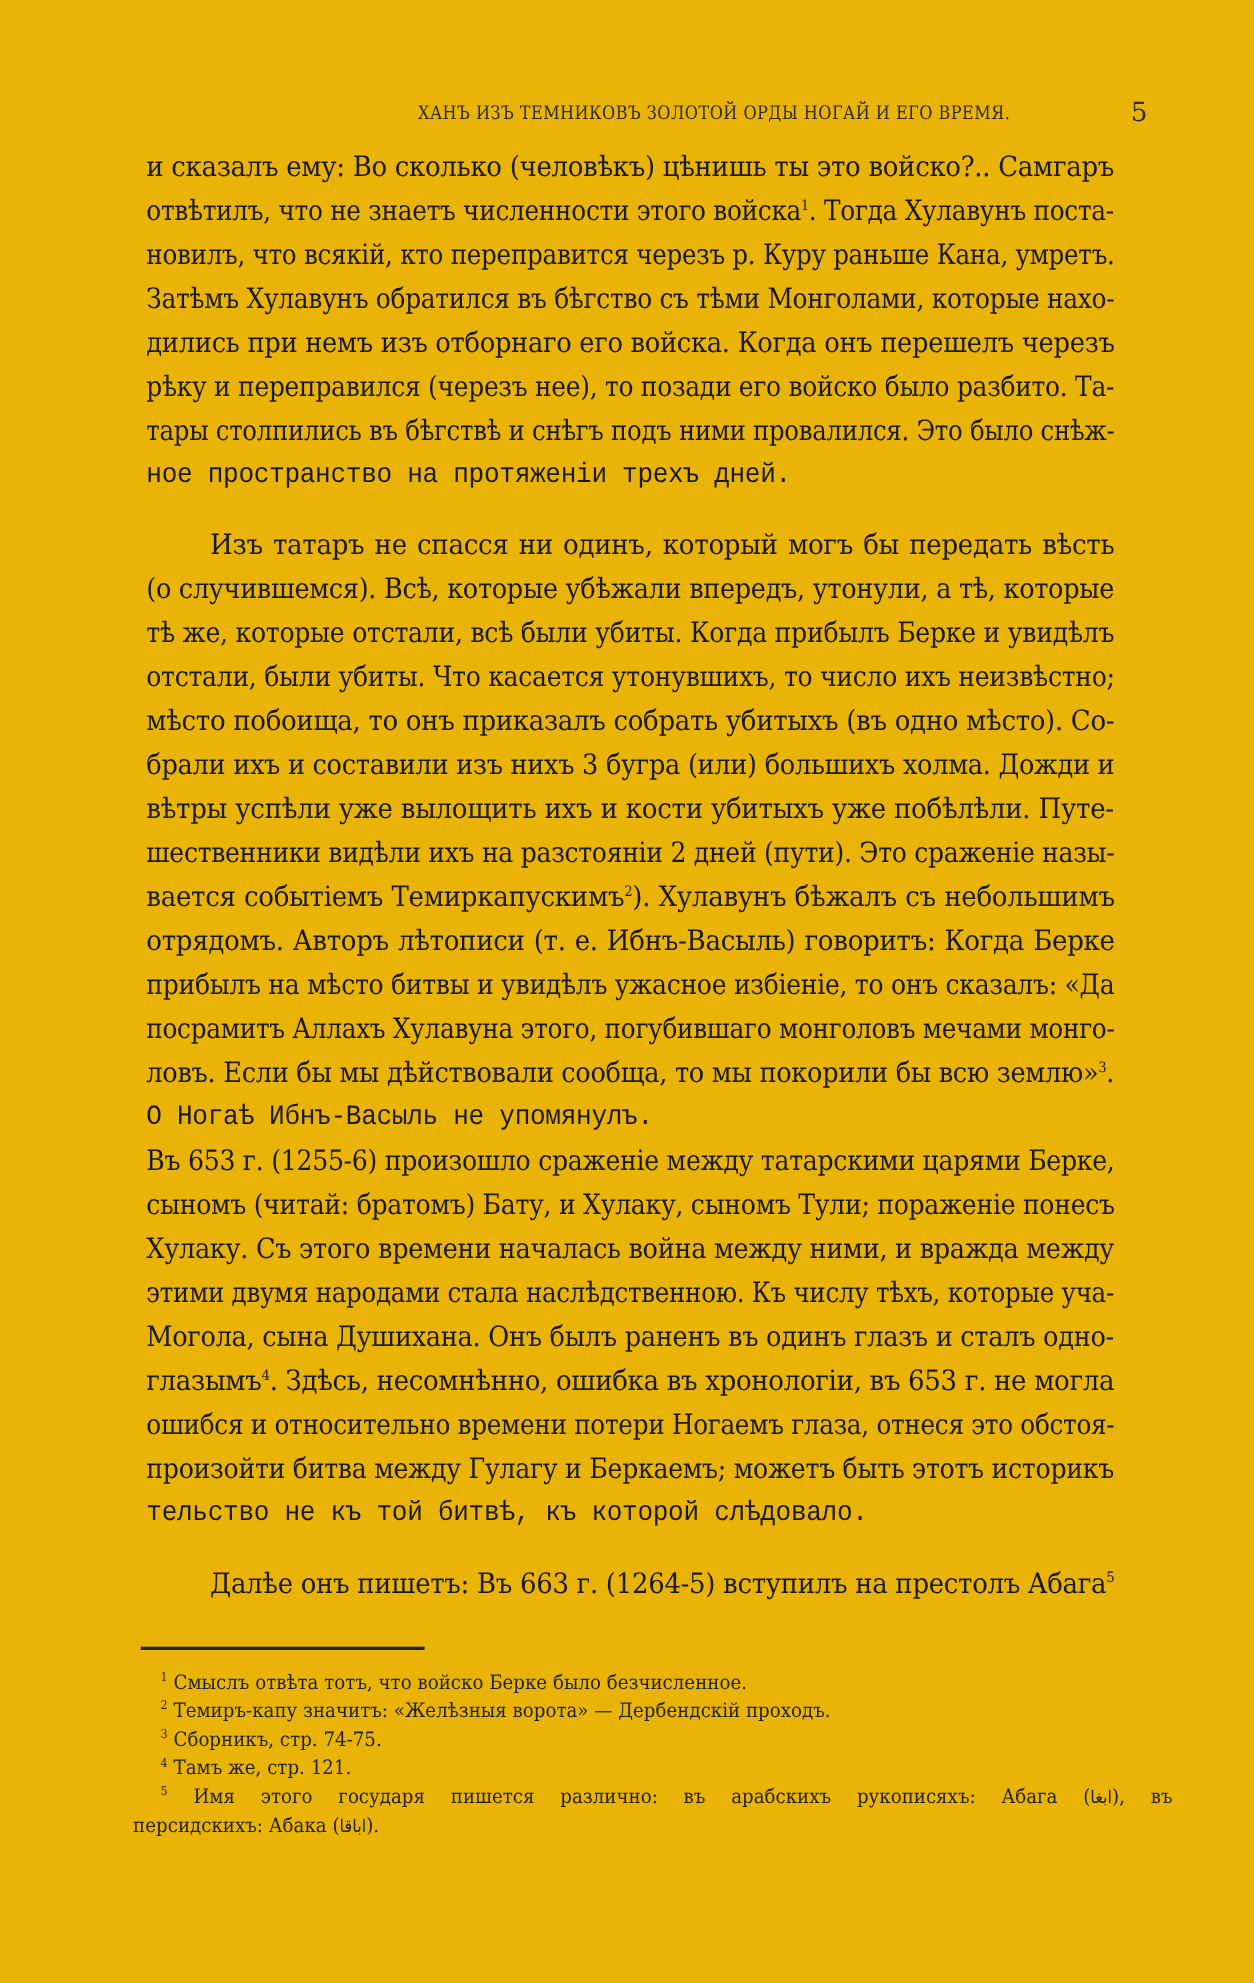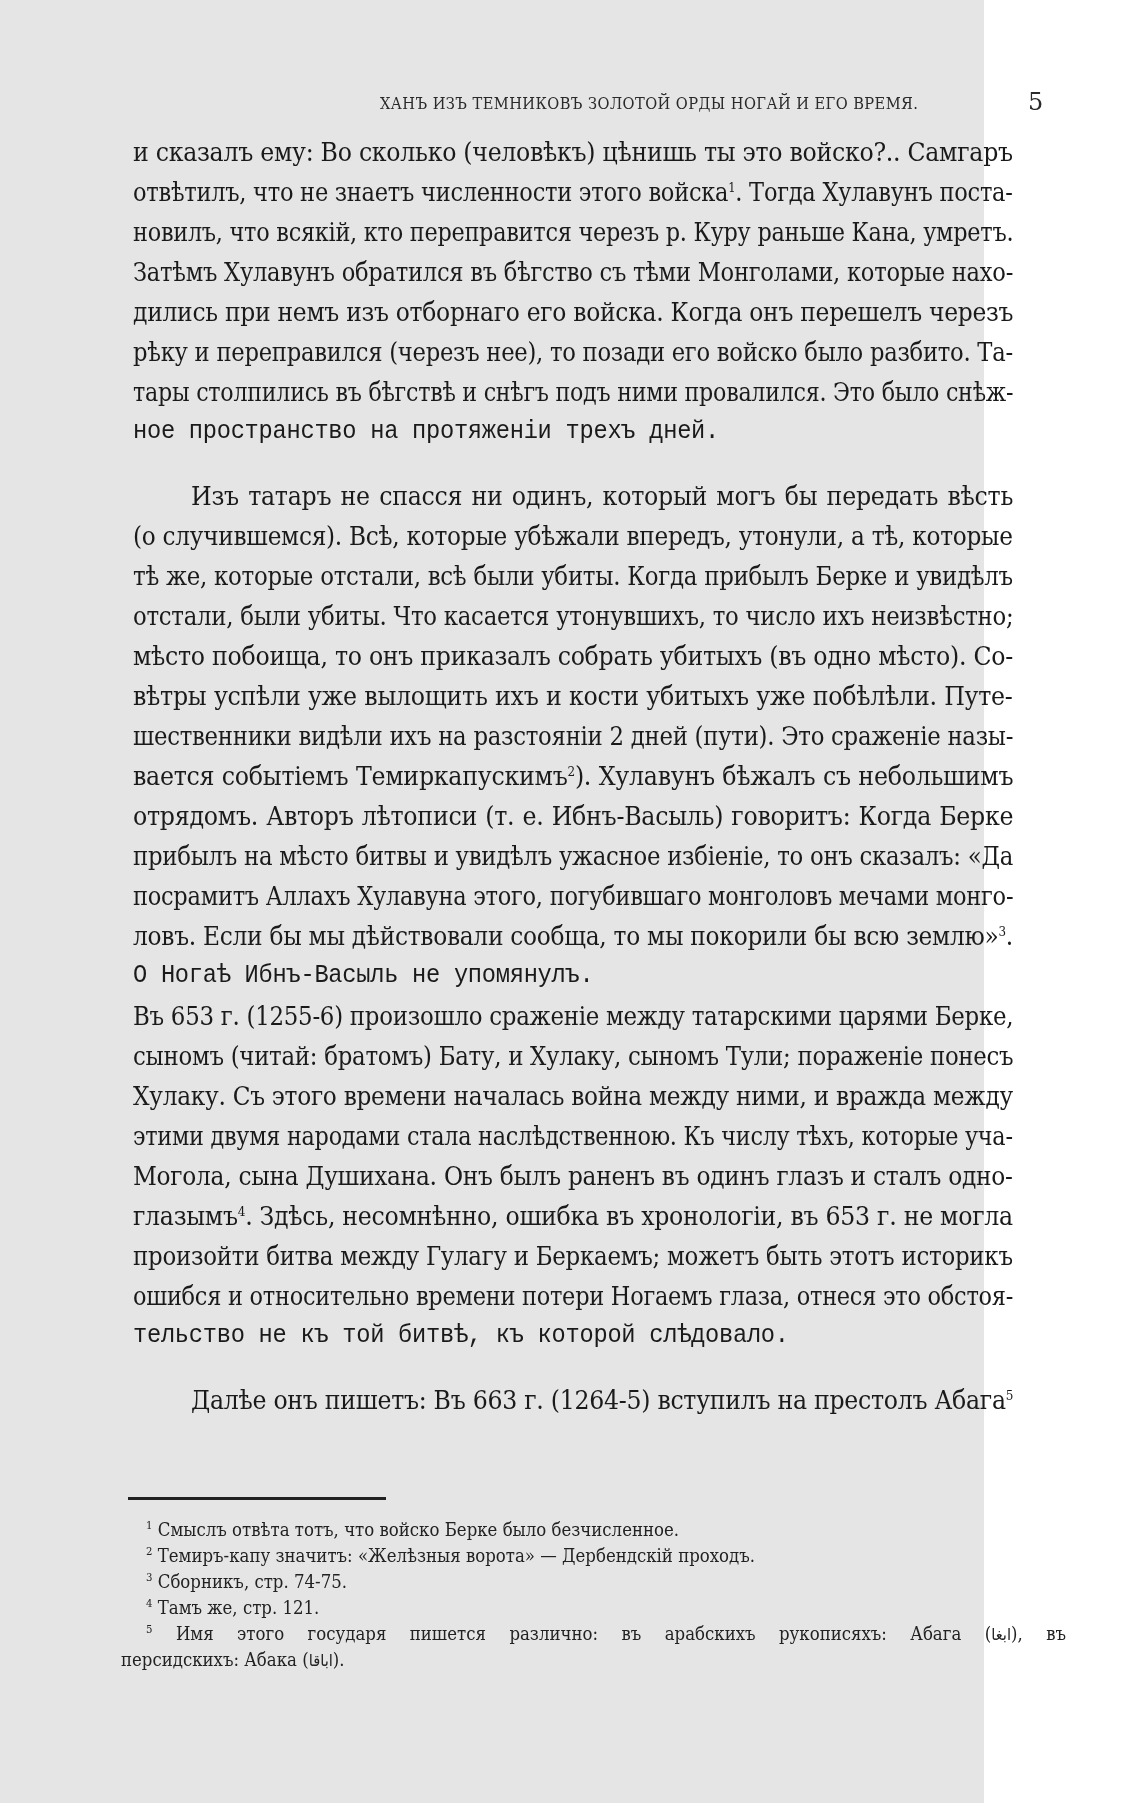--- a/index.html
+++ b/index.html
@@ -11,23 +11,23 @@
       width: 1140px;
       height: 1803px;
       position: relative;
       overflow: hidden;
       font-family: "DejaVu Serif", "Liberation Serif", serif;
       color: #1a1a1a;
     }
     .page {
       position: absolute;
       left: 0; top: 0;
-      width: 984px;
+      width: 1140px;
       height: 1803px;
-      background: #e5e5e5;
+      background: #eab308;
     }
     .running-head {
       position: absolute;
       top: 93px;
       left: 380px;
       font-size: 17px;
       letter-spacing: 0.5px;
       color: #2a2a2a;
       transform: scaleX(0.86);
       transform-origin: left top;
@@ -133,36 +133,37 @@
       <div class="line"><span class="line-inner" style="display: inline-block; width: auto; transform: scaleX(0.887097);"><span>Затѣмъ Хулавунъ обратился въ бѣгство съ тѣми Монголами, которые нахо-</span></span></div>
       <div class="line"><span class="line-inner" style="display: inline-block; width: auto; transform: scaleX(0.91858);"><span>дились при немъ изъ отборнаго его войска. Когда онъ перешелъ черезъ</span></span></div>
       <div class="line"><span class="line-inner" style="display: inline-block; width: auto; transform: scaleX(0.889788);"><span>рѣку и переправился (черезъ нее), то позади его войско было разбито. Та-</span></span></div>
       <div class="line"><span class="line-inner" style="display: inline-block; width: auto; transform: scaleX(0.870425);"><span>тары столпились въ бѣгствѣ и снѣгъ подъ ними провалился. Это было снѣж-</span></span></div>
       <div class="line last"><span class="line-inner" style="display: inline-block; width: auto; transform: scaleX(0.93);"><span>ное пространство на протяженіи трехъ дней.</span></span></div>
       <div class="line indent"><span class="line-inner" style="display: inline-block; width: auto; transform: scaleX(0.93); word-spacing: 2.1871px;"><span>Изъ татаръ не спасся ни одинъ, который могъ бы передать вѣсть</span></span></div>
       <div class="line"><span class="line-inner" style="display: inline-block; width: auto; transform: scaleX(0.910973);"><span>(о случившемся). Всѣ, которые убѣжали впередъ, утонули, а тѣ, которые</span></span></div>
       <div class="line"><span class="line-inner" style="display: inline-block; width: auto; transform: scaleX(0.897959);"><span>тѣ же, которые отстали, всѣ были убиты. Когда прибылъ Берке и увидѣлъ</span></span></div>
       <div class="line"><span class="line-inner" style="display: inline-block; width: auto; transform: scaleX(0.895219);"><span>отстали, были убиты. Что касается утонувшихъ, то число ихъ неизвѣстно;</span></span></div>
       <div class="line"><span class="line-inner" style="display: inline-block; width: auto; transform: scaleX(0.927292);"><span>мѣсто побоища, то онъ приказалъ собрать убитыхъ (въ одно мѣсто). Со-</span></span></div>
+      <div class="line"><span class="line-inner" style="display: inline-block; width: auto; transform: scaleX(0.913811);"><span>брали ихъ и составили изъ нихъ 3 бугра (или) большихъ холма. Дожди и</span></span></div>
       <div class="line"><span class="line-inner" style="display: inline-block; width: auto; transform: scaleX(0.93); word-spacing: 0.223656px;"><span>вѣтры успѣли уже вылощить ихъ и кости убитыхъ уже побѣлѣли. Путе-</span></span></div>
       <div class="line"><span class="line-inner" style="display: inline-block; width: auto; transform: scaleX(0.894309);"><span>шественники видѣли ихъ на разстояніи 2 дней (пути). Это сраженіе назы-</span></span></div>
       <div class="line"><span class="line-inner" style="display: inline-block; width: auto; transform: scaleX(0.93); word-spacing: 0.37276px;"><span>вается событіемъ Темиркапускимъ</span><sup>2</sup><span>). Хулавунъ бѣжалъ съ небольшимъ</span></span></div>
       <div class="line"><span class="line-inner" style="display: inline-block; width: auto; transform: scaleX(0.93); word-spacing: 1.02957px;"><span>отрядомъ. Авторъ лѣтописи (т. е. Ибнъ-Васыль) говоритъ: Когда Берке</span></span></div>
       <div class="line"><span class="line-inner" style="display: inline-block; width: auto; transform: scaleX(0.894309);"><span>прибылъ на мѣсто битвы и увидѣлъ ужасное избіеніе, то онъ сказалъ: «Да</span></span></div>
       <div class="line"><span class="line-inner" style="display: inline-block; width: auto; transform: scaleX(0.882648);"><span>посрамитъ Аллахъ Хулавуна этого, погубившаго монголовъ мечами монго-</span></span></div>
       <div class="line"><span class="line-inner" style="display: inline-block; width: auto; transform: scaleX(0.913811);"><span>ловъ. Если бы мы дѣйствовали сообща, то мы покорили бы всю землю»</span><sup>3</sup><span>.</span></span></div>
       <div class="line last"><span class="line-inner" style="display: inline-block; width: auto; transform: scaleX(0.93);"><span>О Ногаѣ Ибнъ-Васыль не упомянулъ.</span></span></div>
       <div class="line"><span class="line-inner" style="display: inline-block; width: auto; transform: scaleX(0.897959);"><span>Въ 653 г. (1255-6) произошло сраженіе между татарскими царями Берке,</span></span></div>
       <div class="line"><span class="line-inner" style="display: inline-block; width: auto; transform: scaleX(0.89613);"><span>сыномъ (читай: братомъ) Бату, и Хулаку, сыномъ Тули; пораженіе понесъ</span></span></div>
       <div class="line"><span class="line-inner" style="display: inline-block; width: auto; transform: scaleX(0.911917);"><span>Хулаку. Съ этого времени началась война между ними, и вражда между</span></span></div>
       <div class="line"><span class="line-inner" style="display: inline-block; width: auto; transform: scaleX(0.875622);"><span>этими двумя народами стала наслѣдственною. Къ числу тѣхъ, которые уча-</span></span></div>
       <div class="line"><span class="line-inner" style="display: inline-block; width: auto; transform: scaleX(0.913811);"><span>Могола, сына Душихана. Онъ былъ раненъ въ одинъ глазъ и сталъ одно-</span></span></div>
       <div class="line"><span class="line-inner" style="display: inline-block; width: auto; transform: scaleX(0.927292);"><span>глазымъ</span><sup>4</sup><span>. Здѣсь, несомнѣнно, ошибка въ хронологіи, въ 653 г. не могла</span></span></div>
+      <div class="line"><span class="line-inner" style="display: inline-block; width: auto; transform: scaleX(0.880881);"><span>ошибся и относительно времени потери Ногаемъ глаза, отнеся это обстоя-</span></span></div>
       <div class="line"><span class="line-inner" style="display: inline-block; width: auto; transform: scaleX(0.898876);"><span>произойти битва между Гулагу и Беркаемъ; можетъ быть этотъ историкъ</span></span></div>
-      <div class="line"><span class="line-inner" style="display: inline-block; width: auto; transform: scaleX(0.880881);"><span>ошибся и относительно времени потери Ногаемъ глаза, отнеся это обстоя-</span></span></div>
       <div class="line last"><span class="line-inner" style="display: inline-block; width: auto; transform: scaleX(0.93);"><span>тельство не къ той битвѣ, къ которой слѣдовало.</span></span></div>
       <div class="line indent"><span class="line-inner" style="display: inline-block; width: auto; transform: scaleX(0.926719);"><span>Далѣе онъ пишетъ: Въ 663 г. (1264-5) вступилъ на престолъ Абага</span><sup>5</sup><span></span></span></div>
     </div>
 
   <div class="footnote-rule"></div>
 
   <div class="footnotes">
     <div class="fn"><sup>1</sup> <span>Смыслъ отвѣта тотъ, что войско Берке было безчисленное.</span></div>
     <div class="fn"><sup>2</sup> <span>Темиръ-капу значитъ: «Желѣзныя ворота» — Дербендскій проходъ.</span></div>
     <div class="fn"><sup>3</sup> <span>Сборникъ, стр. 74-75.</span></div>

